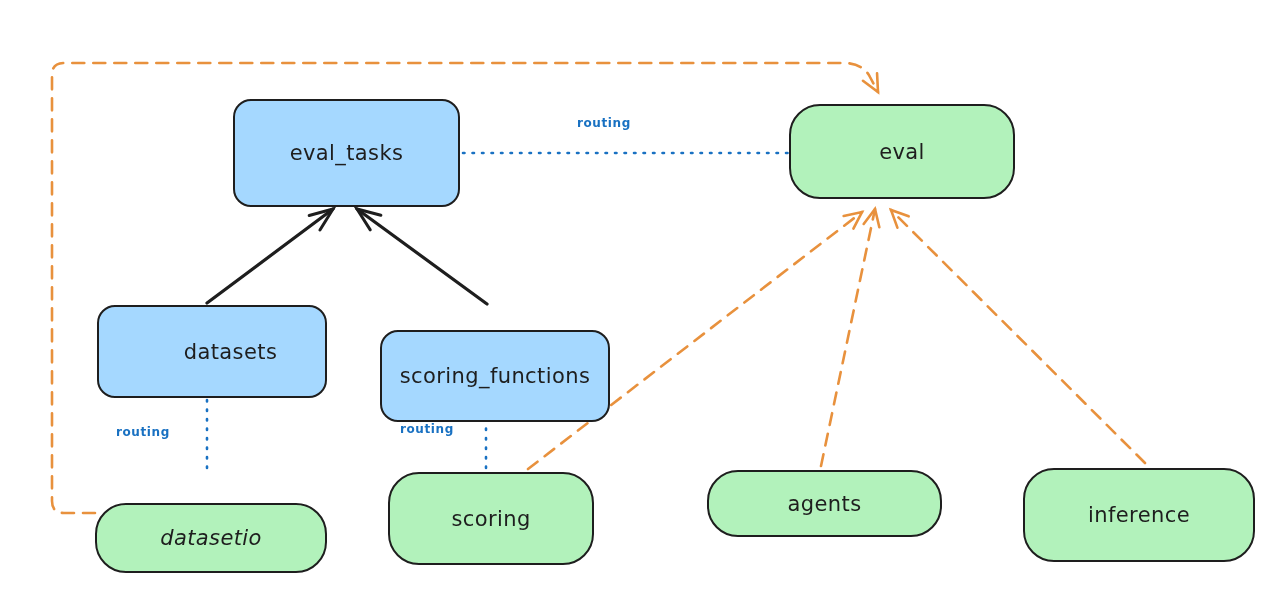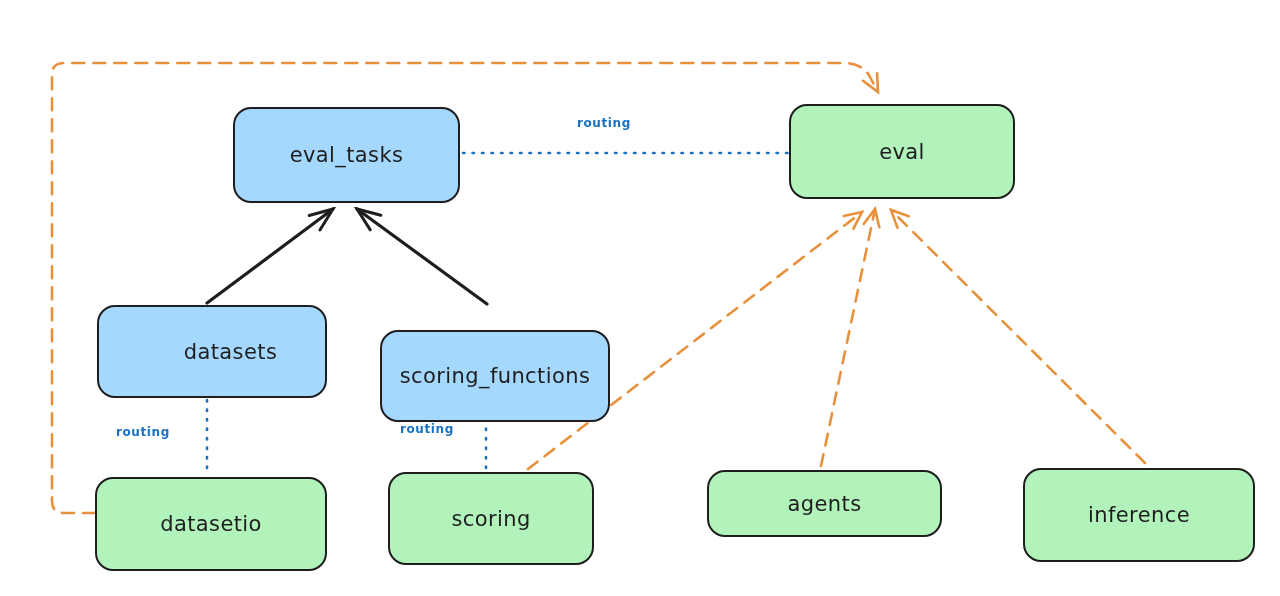--- a/index.html
+++ b/index.html
@@ -8,21 +8,21 @@
     font-family:"DejaVu Sans", sans-serif;
   }
   #edges{position:absolute;left:0;top:0;width:1280px;height:596px;pointer-events:none;}
   .node{
     position:absolute;display:flex;align-items:center;justify-content:center;
     border:2.6px solid #1e1e1e;border-radius:18px;
     font-size:21px;color:#1e1e1e;letter-spacing:0.4px;
     box-sizing:border-box;
   }
   .node.blue{background:#a5d8ff;}
-  .node.green{background:#b2f2bb;}
+  .node.green{background:#b2f2bb;border-radius:31px;}
   .edge-label{
     position:absolute;color:#1971c2;font-weight:700;font-size:12px;letter-spacing:0.6px;
     white-space:nowrap;
   }
   .edge-blue{stroke:#1971c2;stroke-width:2.6;stroke-dasharray:1.5 8;stroke-linecap:round;fill:none;}
   .edge-orange{stroke:#e8913d;stroke-width:2.6;stroke-dasharray:12 9;stroke-linecap:round;fill:none;}
   .edge-black{stroke:#1e1e1e;stroke-width:3.2;stroke-linecap:round;fill:none;}
 </style>
 </head>
 <body>
@@ -45,37 +45,37 @@
     <path class="edge-blue" d="M 463,153 L 788,153"></path>
     <path class="edge-blue" d="M 207,400 L 207,475"></path>
     <path class="edge-blue" d="M 486,400 L 486,470"></path>
 
     <path class="edge-orange" d="M 95,513 L 64,513 Q 52,513 52,501 L 52,75 Q 52,63 64,63 L 843,63 Q 863,63 870,77 L 878,92" marker-end="url(#ah-orange)"></path>
     <path class="edge-orange" d="M 528,469 L 862,212" marker-end="url(#ah-orange)"></path>
     <path class="edge-orange" d="M 821,466 L 875,209" marker-end="url(#ah-orange)"></path>
     <path class="edge-orange" d="M 1145,463 L 891,210" marker-end="url(#ah-orange)"></path>
   </svg>
 
-  <div class="node blue" style="left:233px;top:107px;width:227px;height:96px;">
+  <div class="node blue" style="left:233px;top:99px;width:227px;height:108px;">
     <span>eval_tasks</span>
   </div>
 
   <div class="node green" style="left:789px;top:104px;width:226px;height:95px;">
     <span>eval</span>
   </div>
 
   <div class="node blue" style="left:97px;top:305px;width:230px;height:93px;padding-left:37px;">
     <span>datasets</span>
   </div>
 
   <div class="node blue" style="left:380px;top:306px;width:230px;height:92px;margin-top:24px;">
     <span>scoring_functions</span>
   </div>
 
-  <div class="node green" style="left:95px;top:477px;width:232px;height:94px;">
+  <div class="node green" style="left:95px;top:503px;width:232px;height:70px;font-style:italic;">
     <span>datasetio</span>
   </div>
 
   <div class="node green" style="left:388px;top:472px;width:206px;height:93px;">
     <span>scoring</span>
   </div>
 
   <div class="node green" style="left:707px;top:470px;width:235px;height:67px;">
     <span>agents</span>
   </div>

